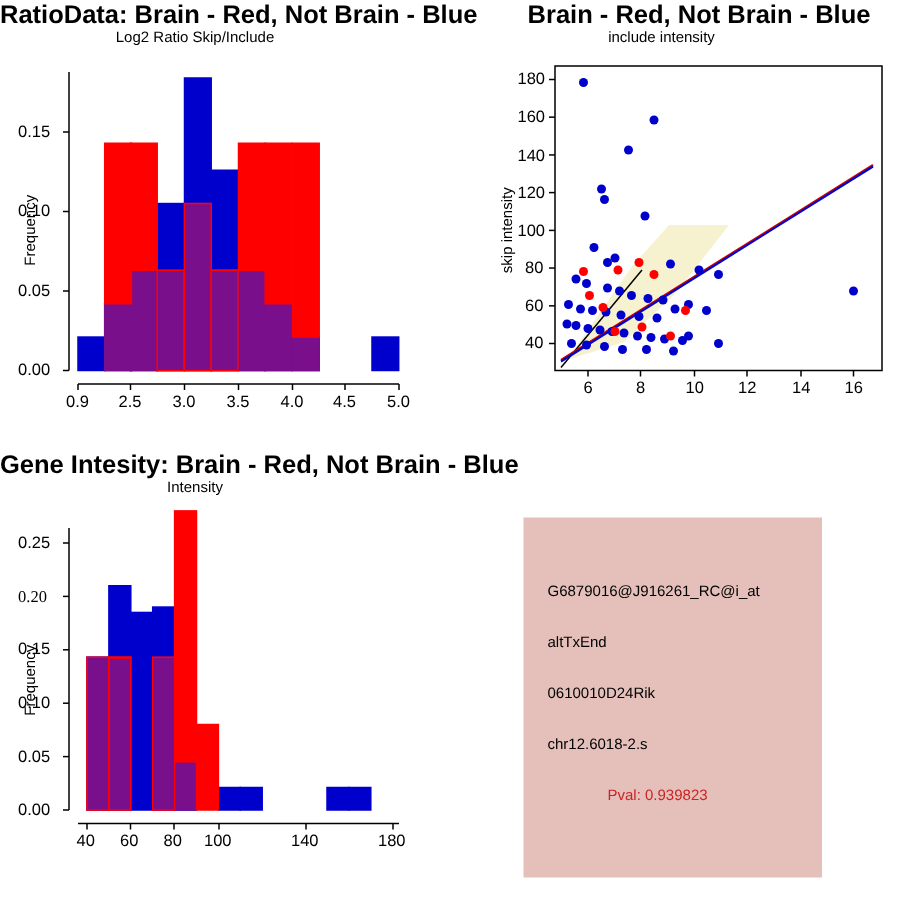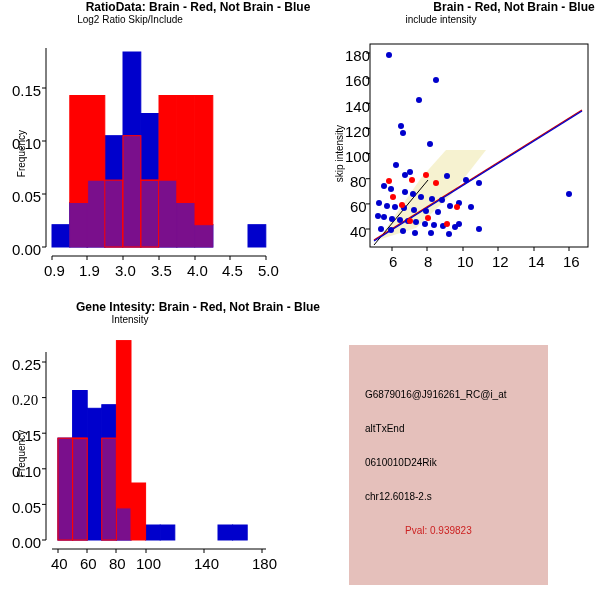--- a/index.html
+++ b/index.html
@@ -6,26 +6,25 @@
   body {
     width:600px; height:600px;
     background:#ffffff;
     font-family:"Liberation Sans", sans-serif;
     color:#000000;
     position:relative;
     overflow:hidden;
   }
   .panel { position:absolute; }
   .ttl {
-    font-size:12px; font-weight:bold; text-align:center;
+    font-size:17px; font-weight:bold; text-align:center;
     white-space:nowrap;
-    padding-left:48px;
   }
   .axlabel { font-size:10px; text-align:center; white-space:nowrap; }
-  .tick { font-size:15px; white-space:nowrap; position:absolute; }
+  .tick { font-size:11px; white-space:nowrap; position:absolute; }
   svg { display:block; }
   .infobox {
     position:absolute;
     background:#e5c0bb;
   }
   .infobox .line {
     position:absolute;
     font-size:10px;
     color:#000;
     white-space:nowrap;
@@ -106,21 +105,21 @@
       <rect x="104.8" y="180.2" width="17.8" height="66.8"></rect>
     </g>
   </svg>
 
   <div class="tick" style="left:12px; top:241px;">0.00</div>
   <div class="tick" style="left:12px; top:188px;">0.05</div>
   <div class="tick" style="left:12px; top:135px;">0.10</div>
   <div class="tick" style="left:12px; top:82px;">0.15</div>
 
   <div class="tick" style="left:44px;  top:262px;">0.9</div>
-  <div class="tick" style="left:79px;  top:262px;">1.9</div>
+  <div class="tick" style="left:79px;  top:262px;">2.5</div>
   <div class="tick" style="left:115px; top:262px;">3.0</div>
   <div class="tick" style="left:151px; top:262px;">3.5</div>
   <div class="tick" style="left:187px; top:262px;">4.0</div>
   <div class="tick" style="left:222px; top:262px;">4.5</div>
   <div class="tick" style="left:258px; top:262px;">5.0</div>
 </div>
 
 <div class="panel" style="left:316px; top:0px; width:300px; height:300px;">
   <div class="ttl" style="left:0; top:8px; width:300px;">Brain - Red, Not Brain - Blue</div>
 

